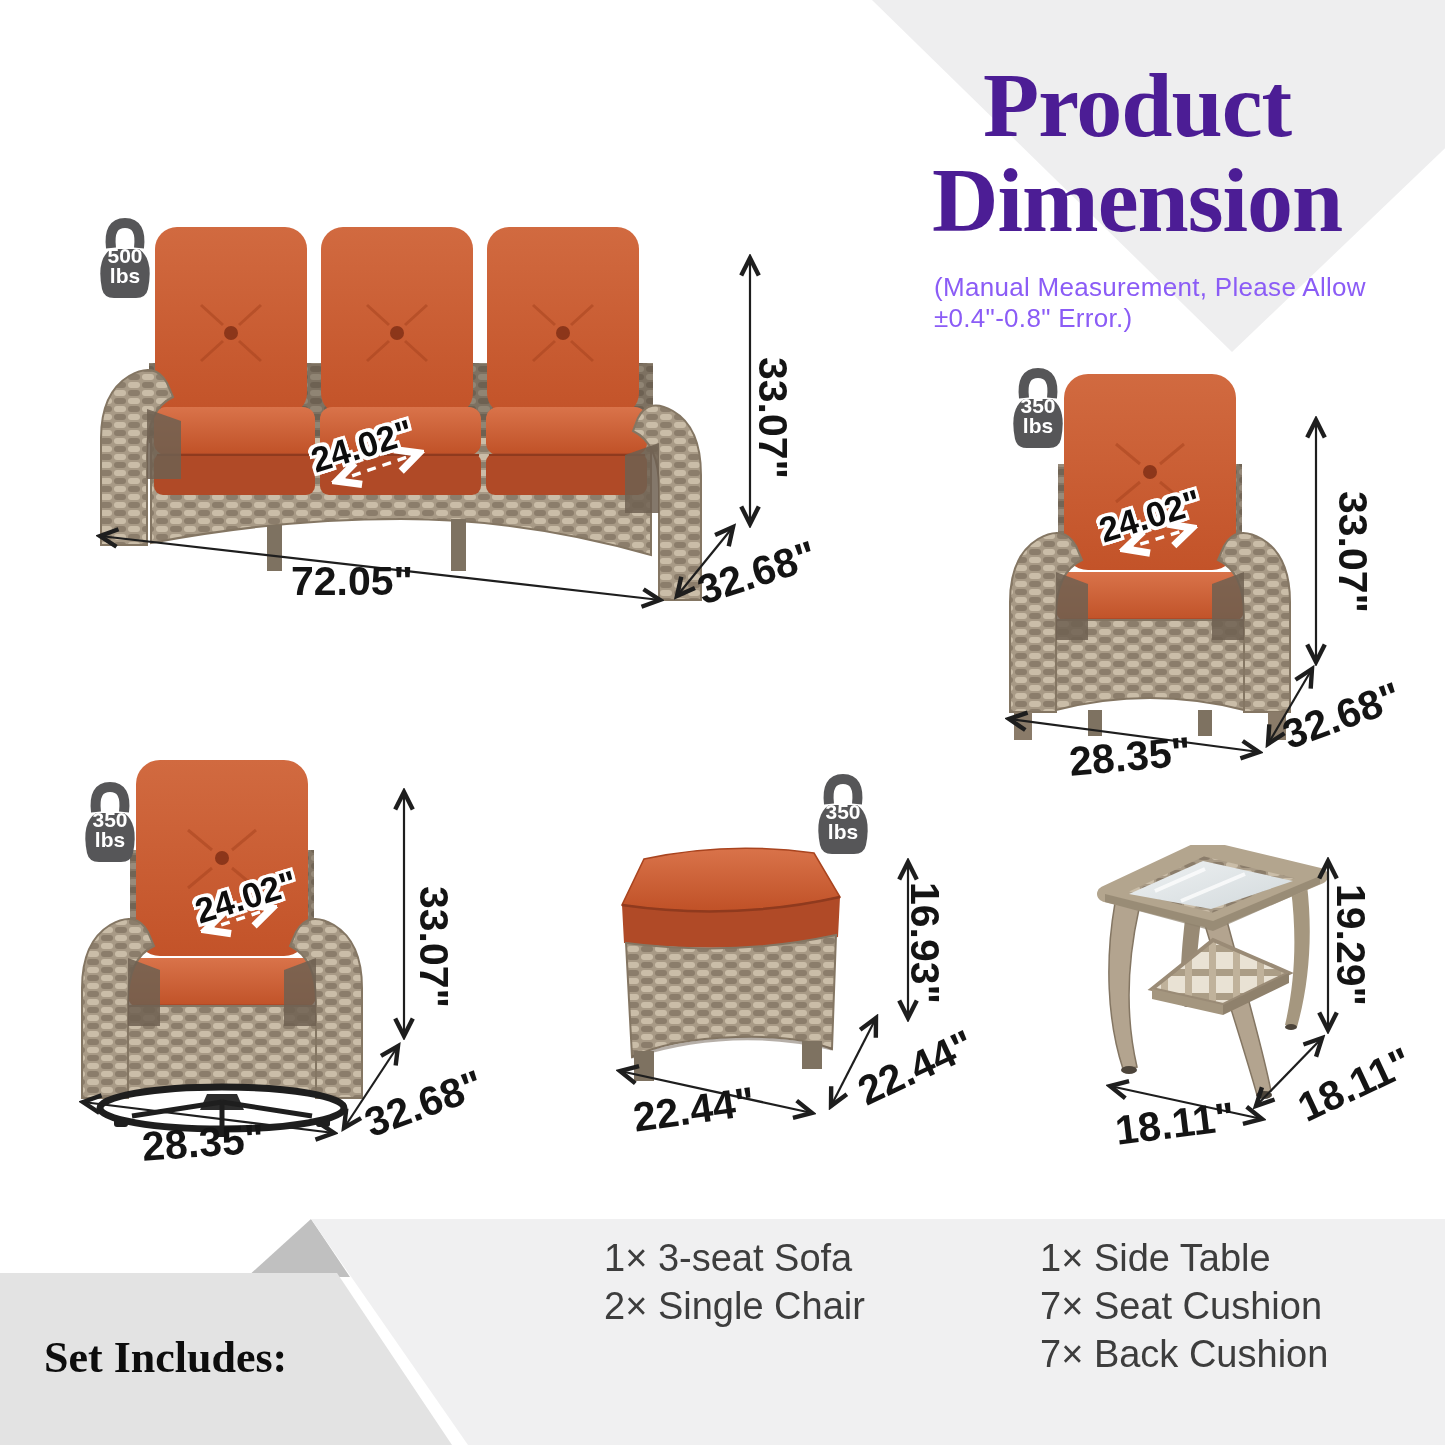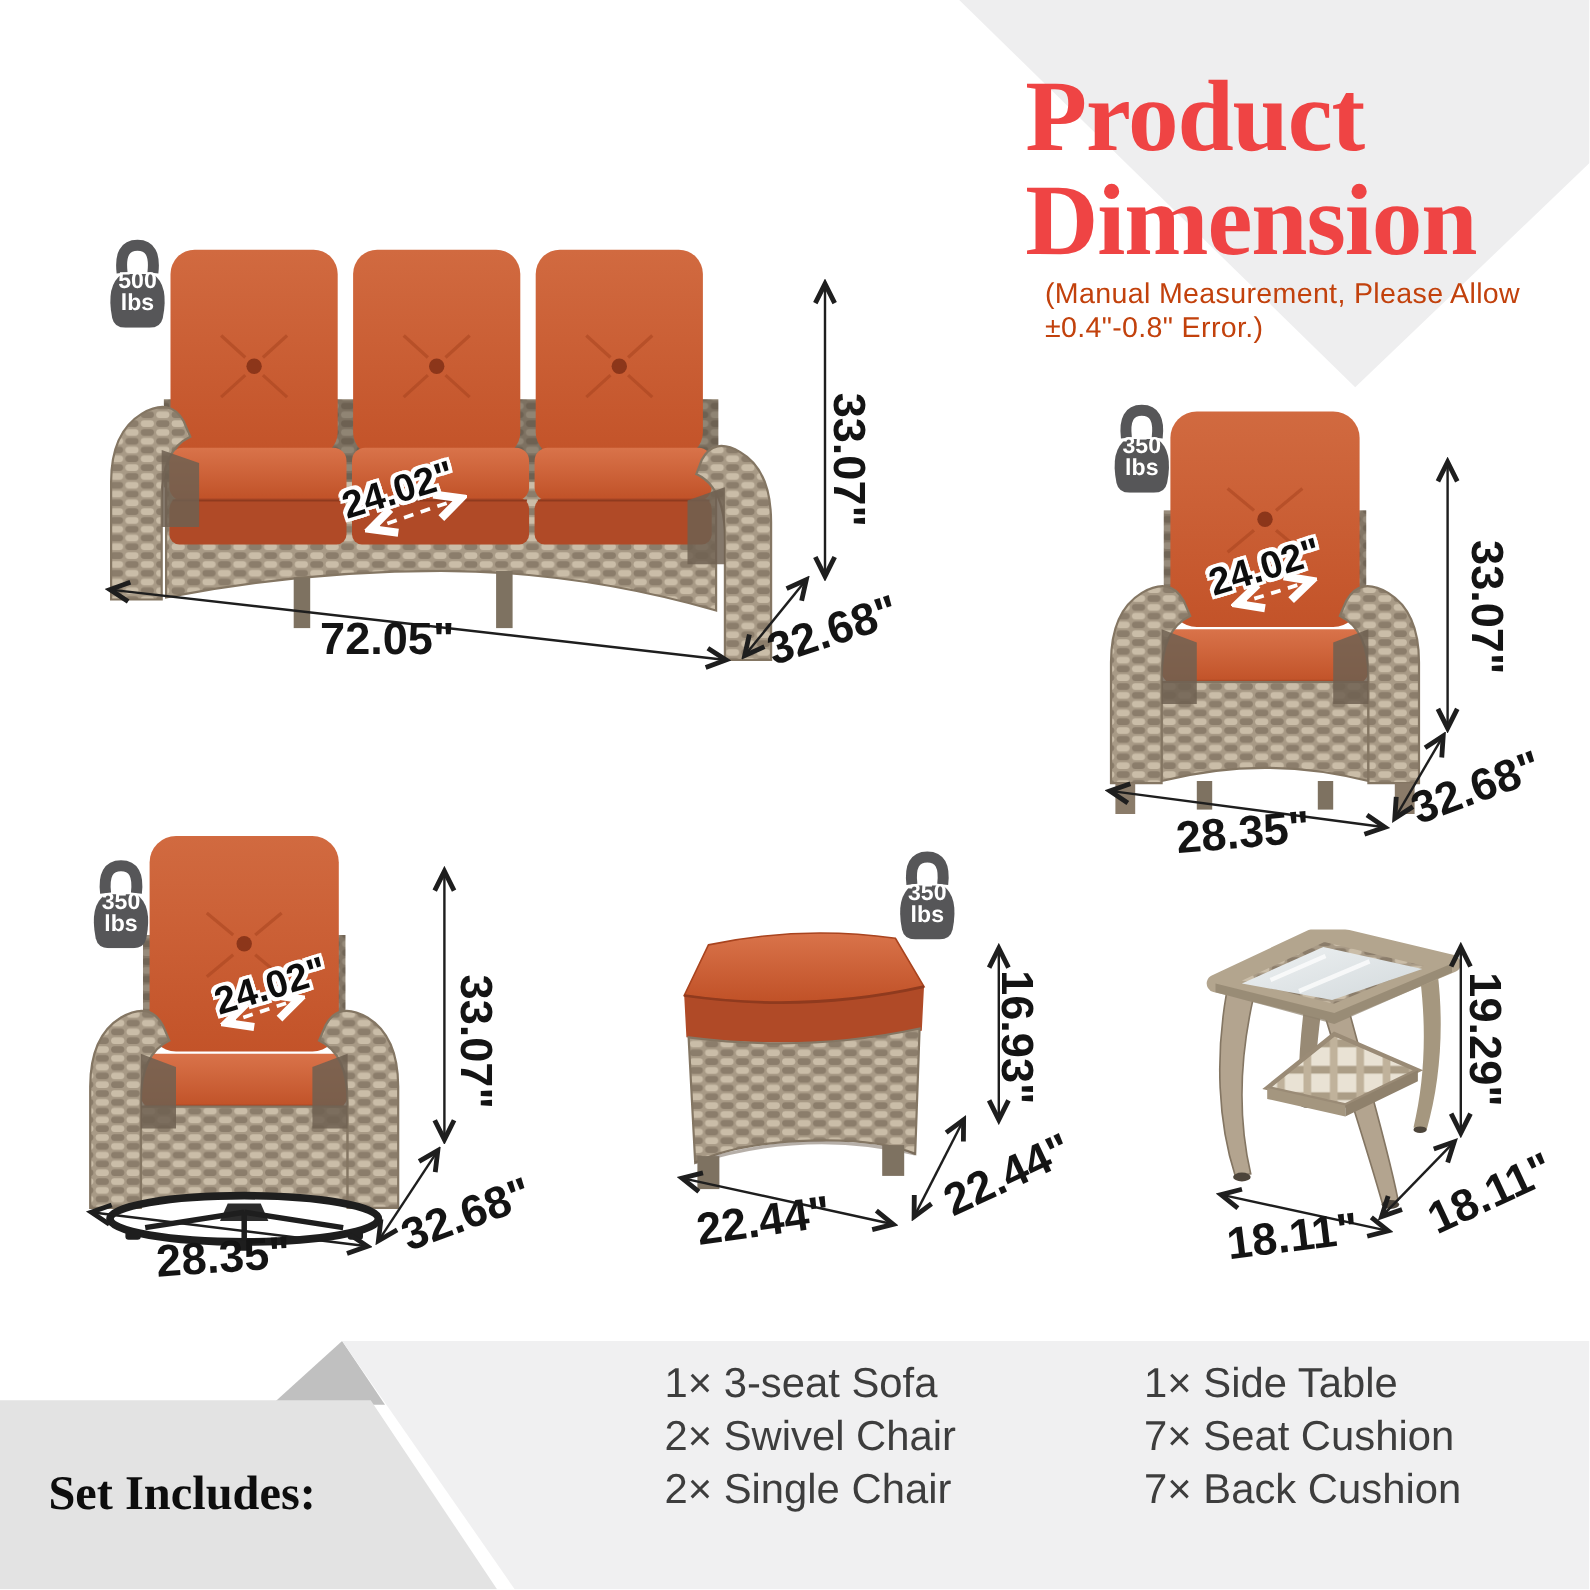--- a/index.html
+++ b/index.html
@@ -2,22 +2,22 @@
 <html><head>
 <meta charset="utf-8">
 <style>
   html,body{margin:0;padding:0;background:#fff;}
   #canvas{position:relative;width:1445px;height:1445px;overflow:hidden;background:#fff;
           font-family:"Liberation Sans",sans-serif;}
   svg{display:block;}
   .abs{position:absolute;}
   
   .title{position:absolute;left:932px;top:58px;font-family:"Liberation Serif",serif;
-         font-weight:bold;font-size:92px;line-height:95px;color:#ef4444;letter-spacing:-1px;}
-  .subtitle{position:absolute;left:934px;top:251px;font-size:26px;color:#c2410c;letter-spacing:.3px;margin-left:16px;}
+         font-weight:bold;font-size:92px;line-height:95px;color:#4c1d95;letter-spacing:-1px;text-align:center;}
+  .subtitle{position:absolute;left:934px;top:272px;font-size:26px;color:#8b5cf6;letter-spacing:.3px;}
   
   .dim{position:absolute;font-weight:bold;font-size:41px;color:#141414;white-space:nowrap;
        transform:translate(-50%,-50%) rotate(var(--r,0deg));}
   .dim.outl{font-size:35px;color:#0d0d0d;
        text-shadow:-3px -3px 0 #fff,3px -3px 0 #fff,-3px 3px 0 #fff,3px 3px 0 #fff,
                    0 -3px 0 #fff,0 3px 0 #fff,-3px 0 0 #fff,3px 0 0 #fff;}
   
   .weight{position:absolute;width:62px;height:82px;}
   .weight .wtxt{position:absolute;left:0;top:30px;width:100%;text-align:center;color:#fff;
                 font-weight:bold;font-size:21px;line-height:20px;}
@@ -304,21 +304,20 @@
   <div class="dim" style="left:694px;top:1110px;--r:-8deg">22.44"</div>
   <div class="dim" style="left:916px;top:1068px;--r:-25deg">22.44"</div>
 
   <div class="dim" style="left:1350px;top:945px;--r:90deg">19.29"</div>
   <div class="dim" style="left:1175px;top:1124px;--r:-7deg">18.11"</div>
   <div class="dim" style="left:1355px;top:1085px;--r:-25deg">18.11"</div>
 
   <div class="set-heading">Set Includes:</div>
   <ul class="inc-col" id="inc1">
     <li>1× 3-seat Sofa</li>
-    <li>2× Swivel Chair</li>
     <li>2× Single Chair</li>
   </ul>
   <ul class="inc-col" id="inc2">
     <li>1× Side Table</li>
     <li>7× Seat Cushion</li>
     <li>7× Back Cushion</li>
   </ul>
 
 </div>
 

